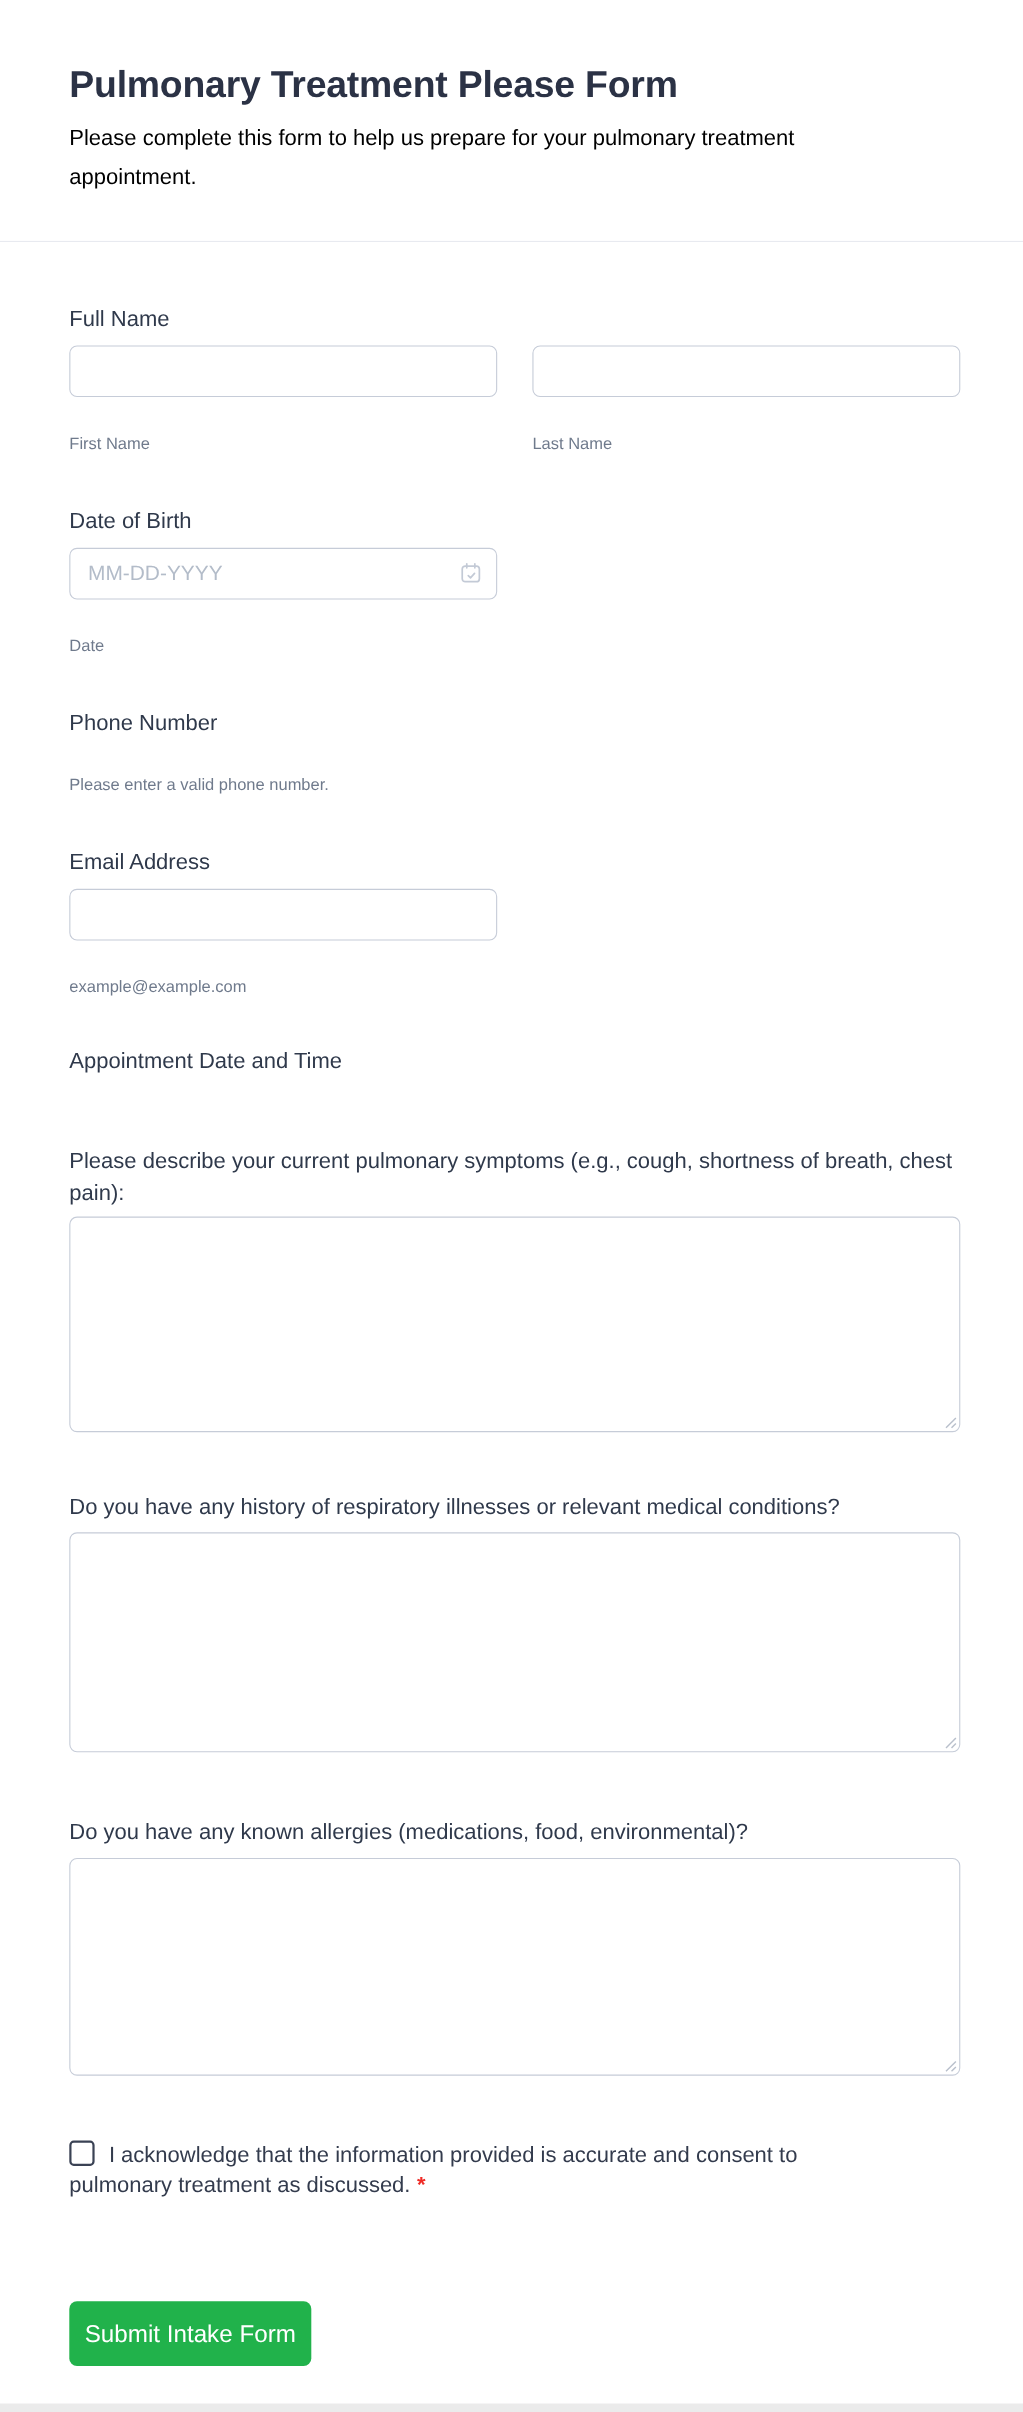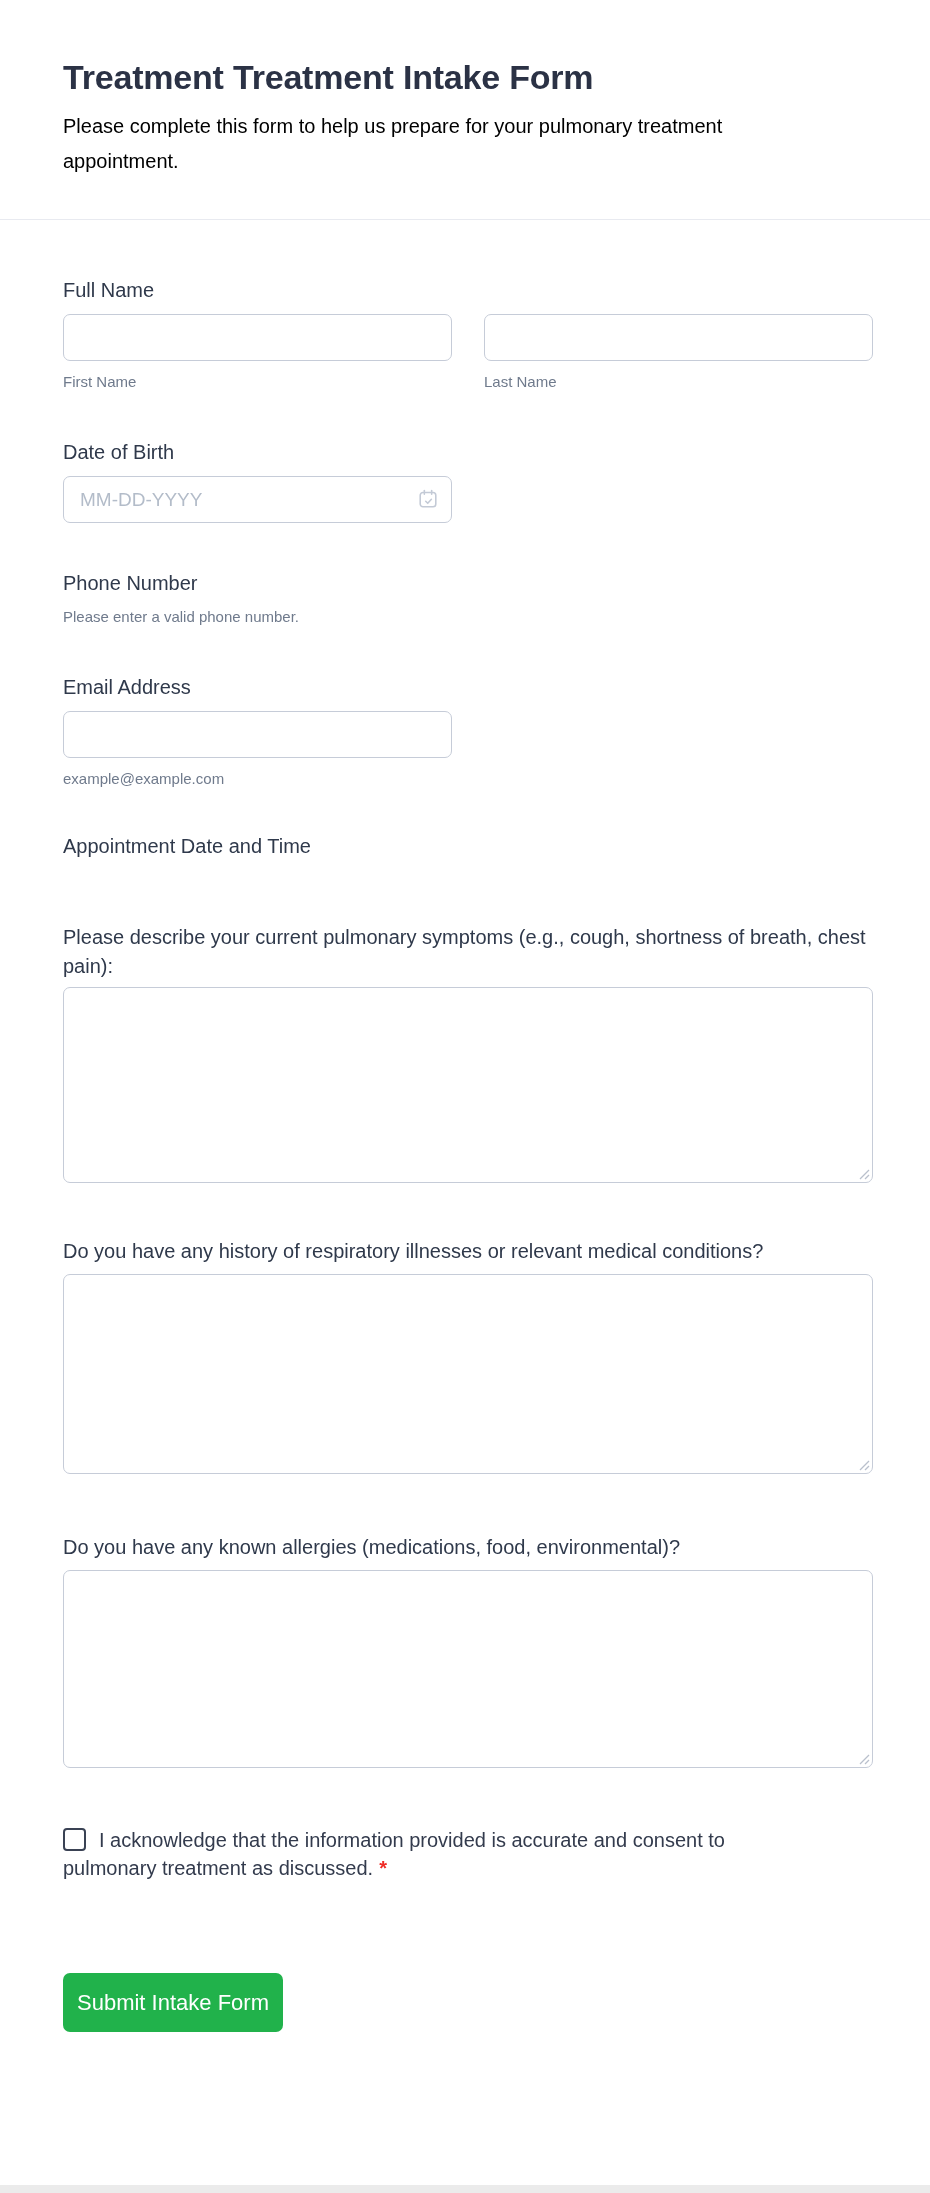--- a/index.html
+++ b/index.html
@@ -60,21 +60,21 @@
     padding: 0 16px;
     font-family: "Liberation Sans", sans-serif;
     font-size: 19px;
     color: #333b4d;
     outline: none;
   }
   .text-input::placeholder { color: #b3bcc9; opacity: 1; }
 
   .mt-section { margin-top: 47px; }
   .mt-input { margin-top: 11px; }
-  .mt-sublabel { margin-top: 11px; }
+  .mt-sublabel { margin-top: 33px; }
 
   .name-row { display: flex; gap: 32px; margin-top: 11px; }
   .name-col { width: 389px; }
 
   .input-wrap { position: relative; width: 389px; }
   .calendar-icon {
     position: absolute;
     right: 13px;
     top: 12px;
     width: 22px;
@@ -156,21 +156,21 @@
     height: 8px;
     background: #ebebeb;
   }
 </style>
 </head>
 <body>
 
 <div class="page">
 
   <div class="form-header">
-    <h1 class="form-title">Treatment Treatment Intake Form</h1>
+    <h1 class="form-title">Pulmonary Treatment Please Form</h1>
     <div class="form-subtitle">Please complete this form to help us prepare for your pulmonary treatment appointment.</div>
   </div>
   <hr class="header-divider">
 
   <div class="form-body">
 
     <div class="field-label" style="margin-top:57px;">Full Name</div>
     <div class="name-row">
       <div class="name-col">
         <input class="text-input" type="text" value="" style="">
@@ -185,20 +185,21 @@
     <div class="field-label mt-section">Date of Birth</div>
     <div class="input-wrap mt-input">
       <input class="text-input" type="text" placeholder="MM-DD-YYYY" style="">
       <svg class="calendar-icon" viewBox="0 0 24 24" fill="none" stroke="#c3cad6" stroke-width="1.7" stroke-linecap="round" stroke-linejoin="round">
         <rect x="3.5" y="5" width="17" height="15.5" rx="3"></rect>
         <line x1="8" y1="2.8" x2="8" y2="6.8"></line>
         <line x1="16" y1="2.8" x2="16" y2="6.8"></line>
         <path d="M9.5 14.5l2.2 2.2 4-4.4"></path>
       </svg>
     </div>
+    <div class="sub-label mt-sublabel">Date</div>
 
     <div class="field-label mt-section">Phone Number</div>
     <div class="sub-label mt-sublabel">Please enter a valid phone number.</div>
 
     <div class="field-label mt-section">Email Address</div>
     <input class="text-input mt-input" type="text" value="" style="">
     <div class="sub-label mt-sublabel">example@example.com</div>
 
     <div class="field-label" style="margin-top:44px;">Appointment Date and Time</div>
 

